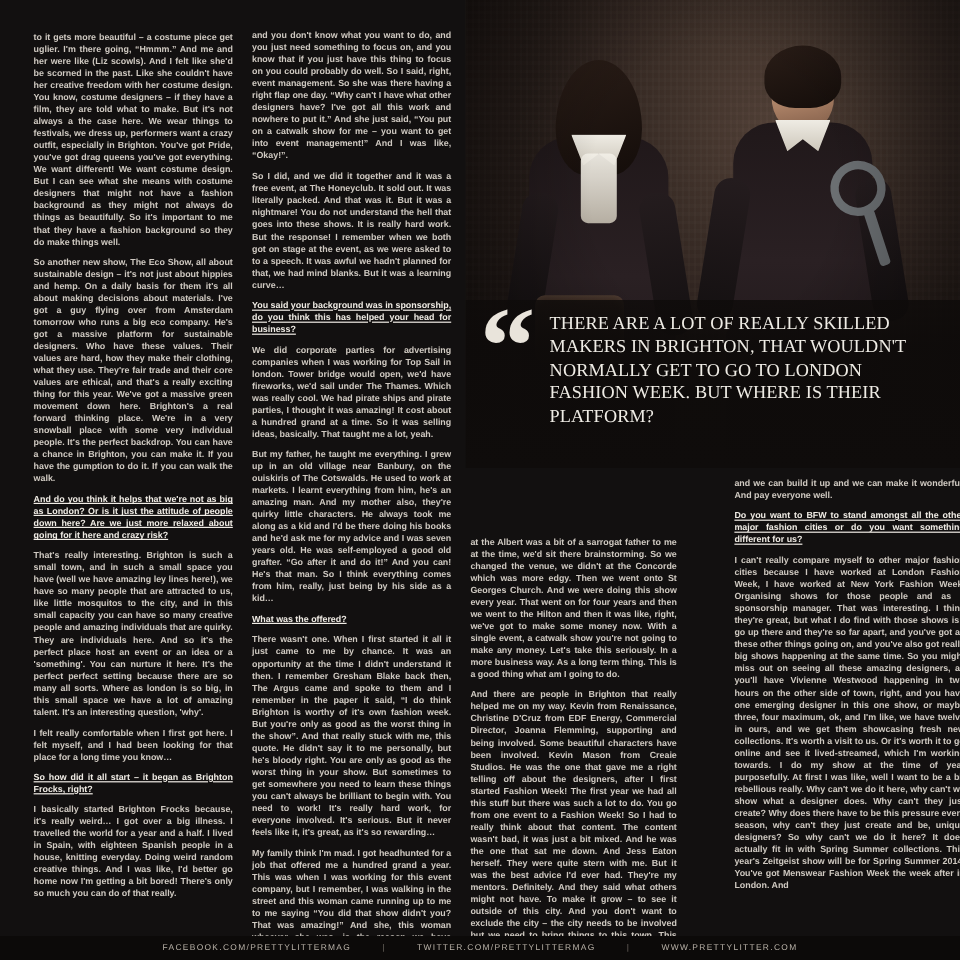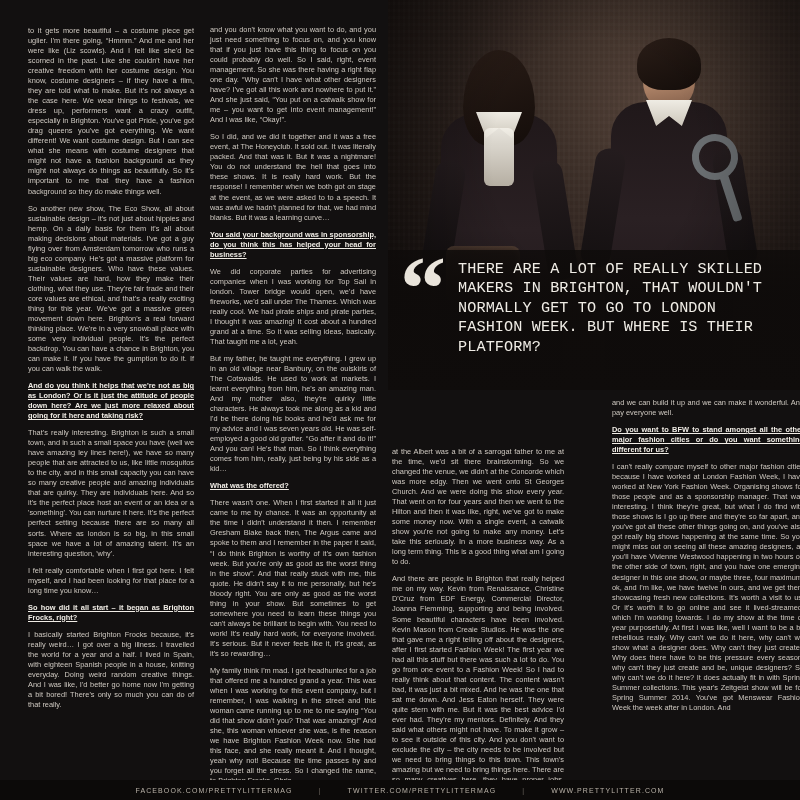--- a/index.html
+++ b/index.html
@@ -118,35 +118,35 @@
     position: absolute; left: 0; bottom: 0; width: 412px; height: 140px;
     background: linear-gradient(180deg, rgba(14,11,10,.82) 0%, rgba(14,11,10,.94) 30%, #0f0c0b 100%);
     padding: 10px 14px 10px 70px;
   }
   .quote-mark {
     position:absolute; left: 12px; top: 2px;
     font-family: "Liberation Serif", serif;
     font-size: 92px; line-height: .8; color: #e9e4db; font-weight: 700;
   }
   .quote-text {
-    font-family: Liberation Mono, monospace;
+    font-family: Liberation Serif, serif;
     font-size: 15.2px; line-height: 1.28;
     color: #efece5; letter-spacing: .1px;
   }
 
   
   .col {
     position: absolute;
     font-size: 7.4px;
     line-height: 1.355;
     color: #cfc9c1;
     text-align: justify;
     -webkit-hyphens: auto; hyphens: auto;
   }
-  .col p { margin: 0 0 7px 0; }
+  .col p { margin: 0 0 7px 0; font-weight: bold; }
   .col p.q {
     font-weight: bold;
     color: #f0ece5;
     text-decoration: underline;
   }
 
   .c1 { left: 28px;  top: 26px;  width: 166px; }
   .c2 { left: 210px; top: 25px;  width: 166px; }
   .c3 { left: 392px; top: 412px; width: 172px; margin-top: 35px; }
   .c4 { left: 612px; top: 398px; width: 192px; }
@@ -196,21 +196,21 @@
 
     <div class="quote-panel">
       <div class="quote-mark">“</div>
       <div class="quote-text">THERE ARE A LOT OF REALLY SKILLED MAKERS IN BRIGHTON, THAT WOULDN'T NORMALLY GET TO GO TO LONDON FASHION WEEK. BUT WHERE IS THEIR PLATFORM?</div>
     </div>
   </div>
 
   <div class="col c1">
       <p>to it gets more beautiful – a costume piece get uglier. I'm there going, “Hmmm.” And me and her were like (Liz scowls). And I felt like she'd be scorned in the past. Like she couldn't have her creative freedom with her costume design. You know, costume designers – if they have a film, they are told what to make. But it's not always a the case here. We wear things to festivals, we dress up, performers want a crazy outfit, especially in Brighton. You've got Pride, you've got drag queens you've got everything. We want different! We want costume design. But I can see what she means with costume designers that might not have a fashion background as they might not always do things as beautifully. So it's important to me that they have a fashion background so they do make things well.</p>
       <p>So another new show, The Eco Show, all about sustainable design – it's not just about hippies and hemp. On a daily basis for them it's all about making decisions about materials. I've got a guy flying over from Amsterdam tomorrow who runs a big eco company. He's got a massive platform for sustainable designers. Who have these values. Their values are hard, how they make their clothing, what they use. They're fair trade and their core values are ethical, and that's a really exciting thing for this year. We've got a massive green movement down here. Brighton's a real forward thinking place. We're in a very snowball place with some very individual people. It's the perfect backdrop. You can have a chance in Brighton, you can make it. If you have the gumption to do it. If you can walk the walk.</p>
-      <p class="q">And do you think it helps that we're not as big as London? Or is it just the attitude of people down here? Are we just more relaxed about going for it here and taking risk?</p>
+      <p class="q">And do you think it helps that we're not as big as London? Or is it just the attitude of people down here? Are we just more relaxed about going for it here and crazy risk?</p>
       <p>That's really interesting. Brighton is such a small town, and in such a small space you have (well we have amazing ley lines here!), we have so many people that are attracted to us, like little mosquitos to the city, and in this small capacity you can have so many creative people and amazing individuals that are quirky. They are individuals here. And so it's the perfect place host an event or an idea or a 'something'. You can nurture it here. It's the perfect perfect setting because there are so many all sorts. Where as london is so big, in this small space we have a lot of amazing talent. It's an interesting question, 'why'.</p>
       <p>I felt really comfortable when I first got here. I felt myself, and I had been looking for that place for a long time you know…</p>
       <p class="q">So how did it all start – it began as Brighton Frocks, right?</p>
       <p>I basically started Brighton Frocks because, it's really weird… I got over a big illness. I travelled the world for a year and a half. I lived in Spain, with eighteen Spanish people in a house, knitting everyday. Doing weird random creative things. And I was like, I'd better go home now I'm getting a bit bored! There's only so much you can do of that really.</p>
     </div>
   <div class="col c2">
       <p>and you don't know what you want to do, and you just need something to focus on, and you know that if you just have this thing to focus on you could probably do well. So I said, right, event management. So she was there having a right flap one day. “Why can't I have what other designers have? I've got all this work and nowhere to put it.” And she just said, “You put on a catwalk show for me – you want to get into event management!” And I was like, “Okay!”.</p>
       <p>So I did, and we did it together and it was a free event, at The Honeyclub. It sold out. It was literally packed. And that was it. But it was a nightmare! You do not understand the hell that goes into these shows. It is really hard work. But the response! I remember when we both got on stage at the event, as we were asked to to a speech. It was awful we hadn't planned for that, we had mind blanks. But it was a learning curve…</p>
       <p class="q">You said your background was in sponsorship, do you think this has helped your head for business?</p>
       <p>We did corporate parties for advertising companies when I was working for Top Sail in london. Tower bridge would open, we'd have fireworks, we'd sail under The Thames. Which was really cool. We had pirate ships and pirate parties, I thought it was amazing! It cost about a hundred grand at a time. So it was selling ideas, basically. That taught me a lot, yeah.</p>

